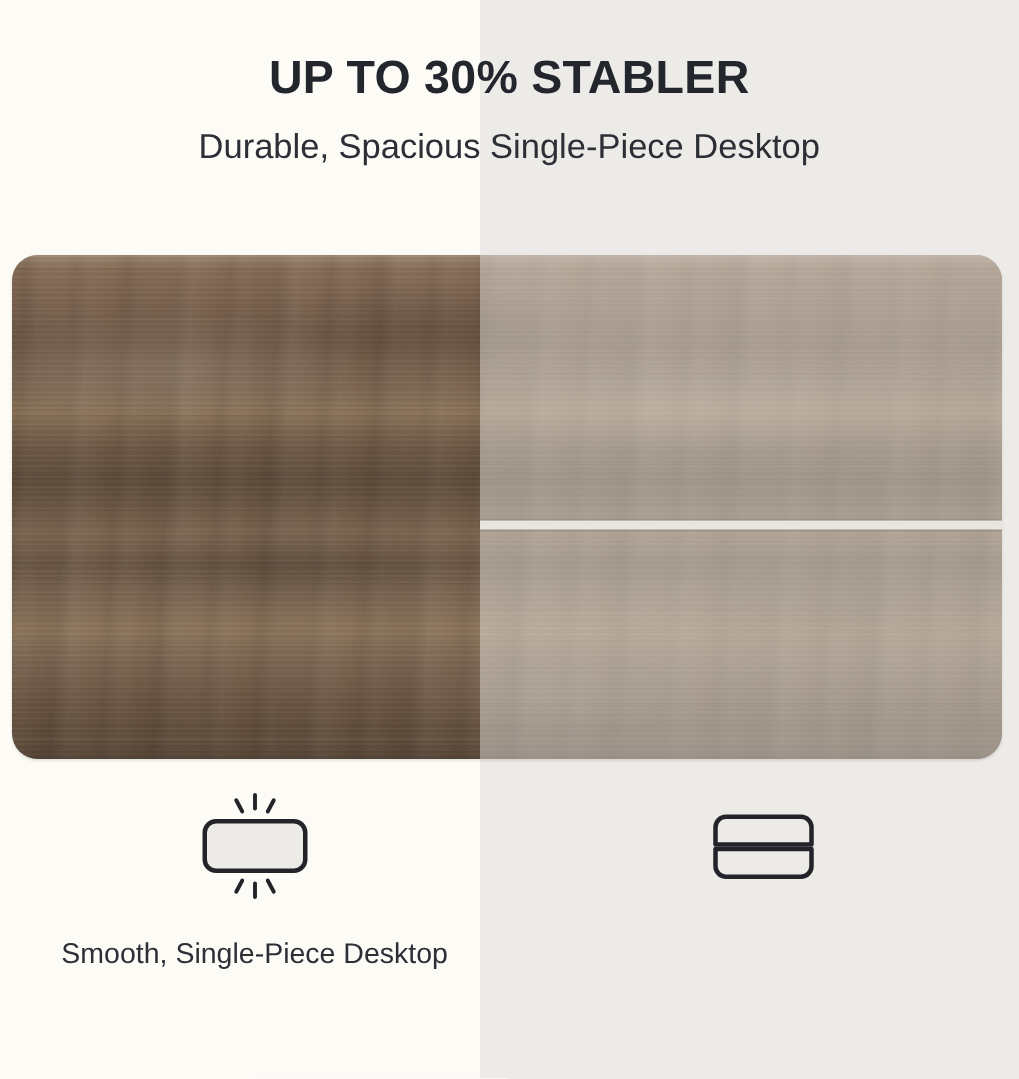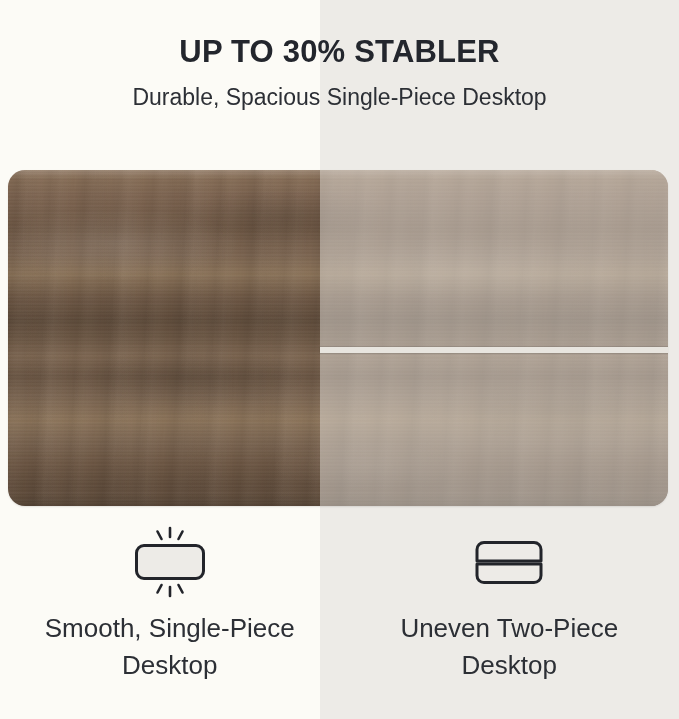--- a/index.html
+++ b/index.html
@@ -194,23 +194,23 @@
     flex-direction: column;
     align-items: center;
   }
   .icon-slot {
     height: 80px;
     display: flex;
     align-items: center;
     justify-content: center;
   }
   .caption {
-    margin: 2px;
+    margin: 12px;
     padding-top: 8px;
-    font-size: 26px;
+    font-size: 19px;
     font-weight: normal;
     color: #2C2F35;
     line-height: 1.42;
     text-align: center;
     max-width: 290px;
   }
 </style>
 </head>
 <body>
 
@@ -255,18 +255,17 @@
       <p class="caption">Smooth, Single-Piece Desktop</p>
     </div>
 
     <div class="col">
       <div class="icon-slot">
         <svg width="86" height="76" viewBox="0 0 86 76" fill="none" xmlns="http://www.w3.org/2000/svg">
           <path d="M11 37 L11 25.5 A7 7 0 0 1 18 18.5 L68 18.5 A7 7 0 0 1 75 25.5 L75 37 Z" fill="none" stroke="#22242A" stroke-width="3" stroke-linejoin="round"></path>
           <path d="M11 40 L75 40 L75 51.5 A7 7 0 0 1 68 58.5 L18 58.5 A7 7 0 0 1 11 51.5 Z" fill="none" stroke="#22242A" stroke-width="3" stroke-linejoin="round"></path>
         </svg>
       </div>
-      <p class="caption">Uneven Two-Piece Desktop</p>
     </div>
 
   </div>
 
 </div>
 
 </body></html>

